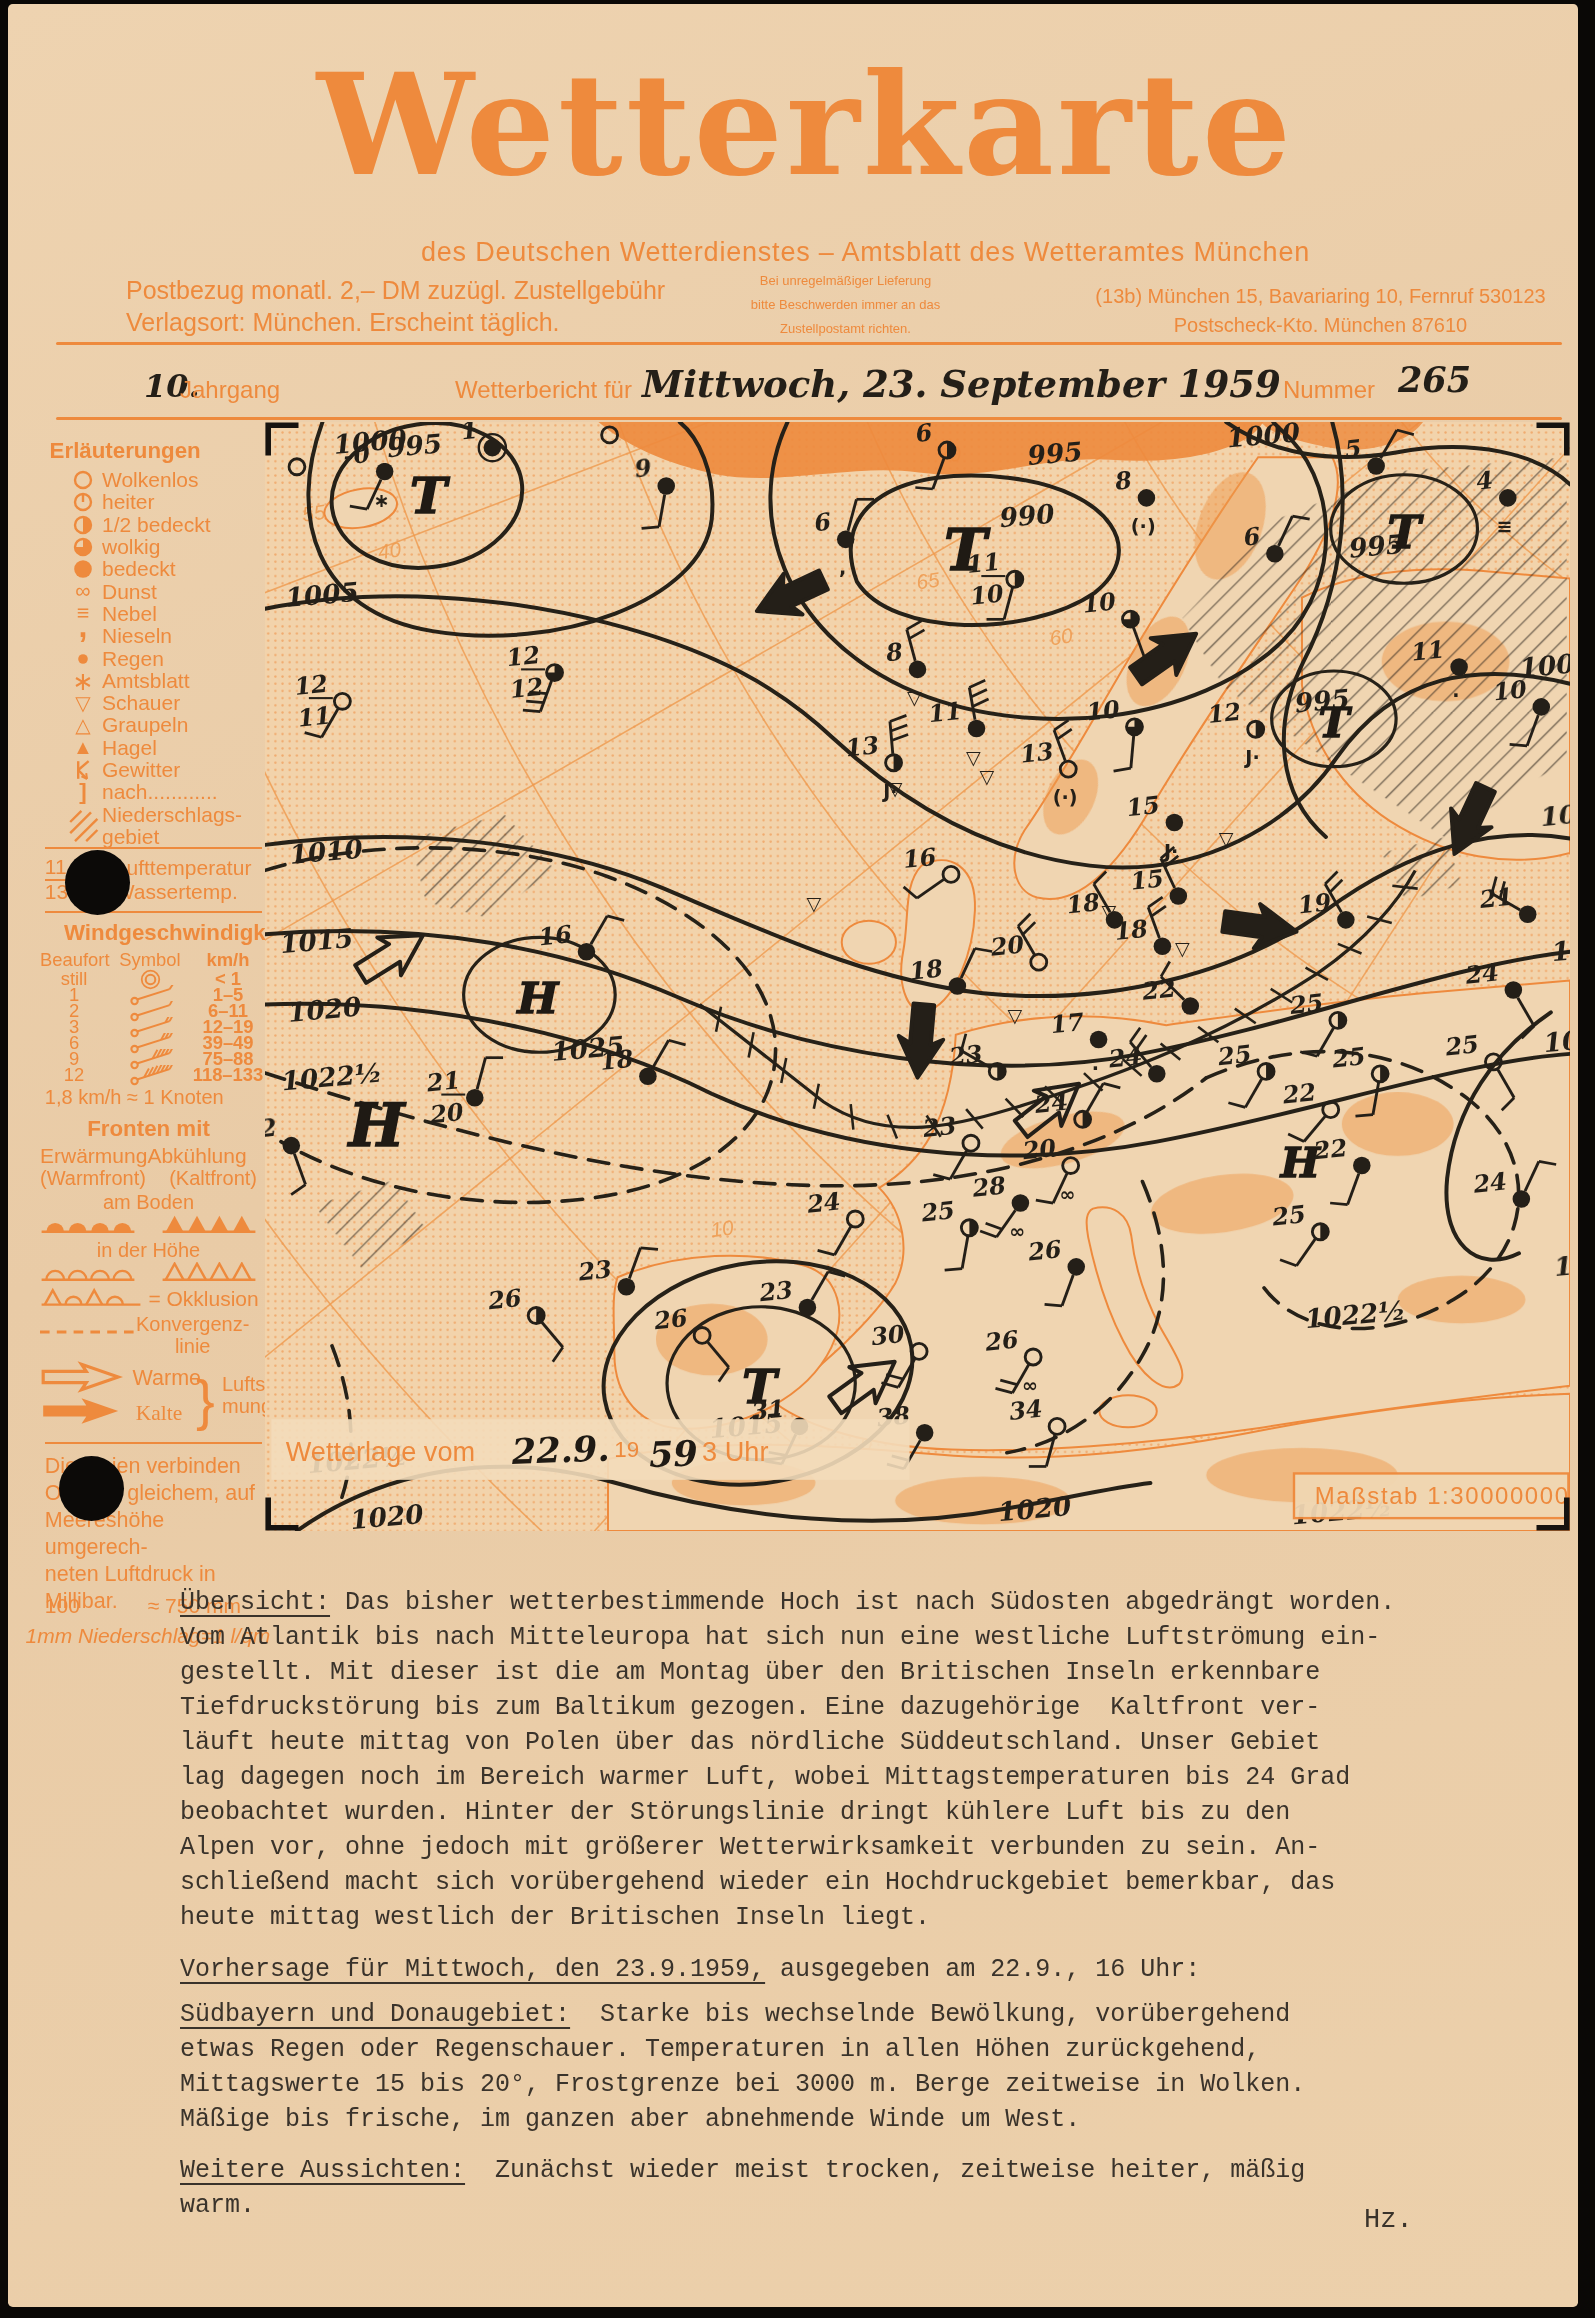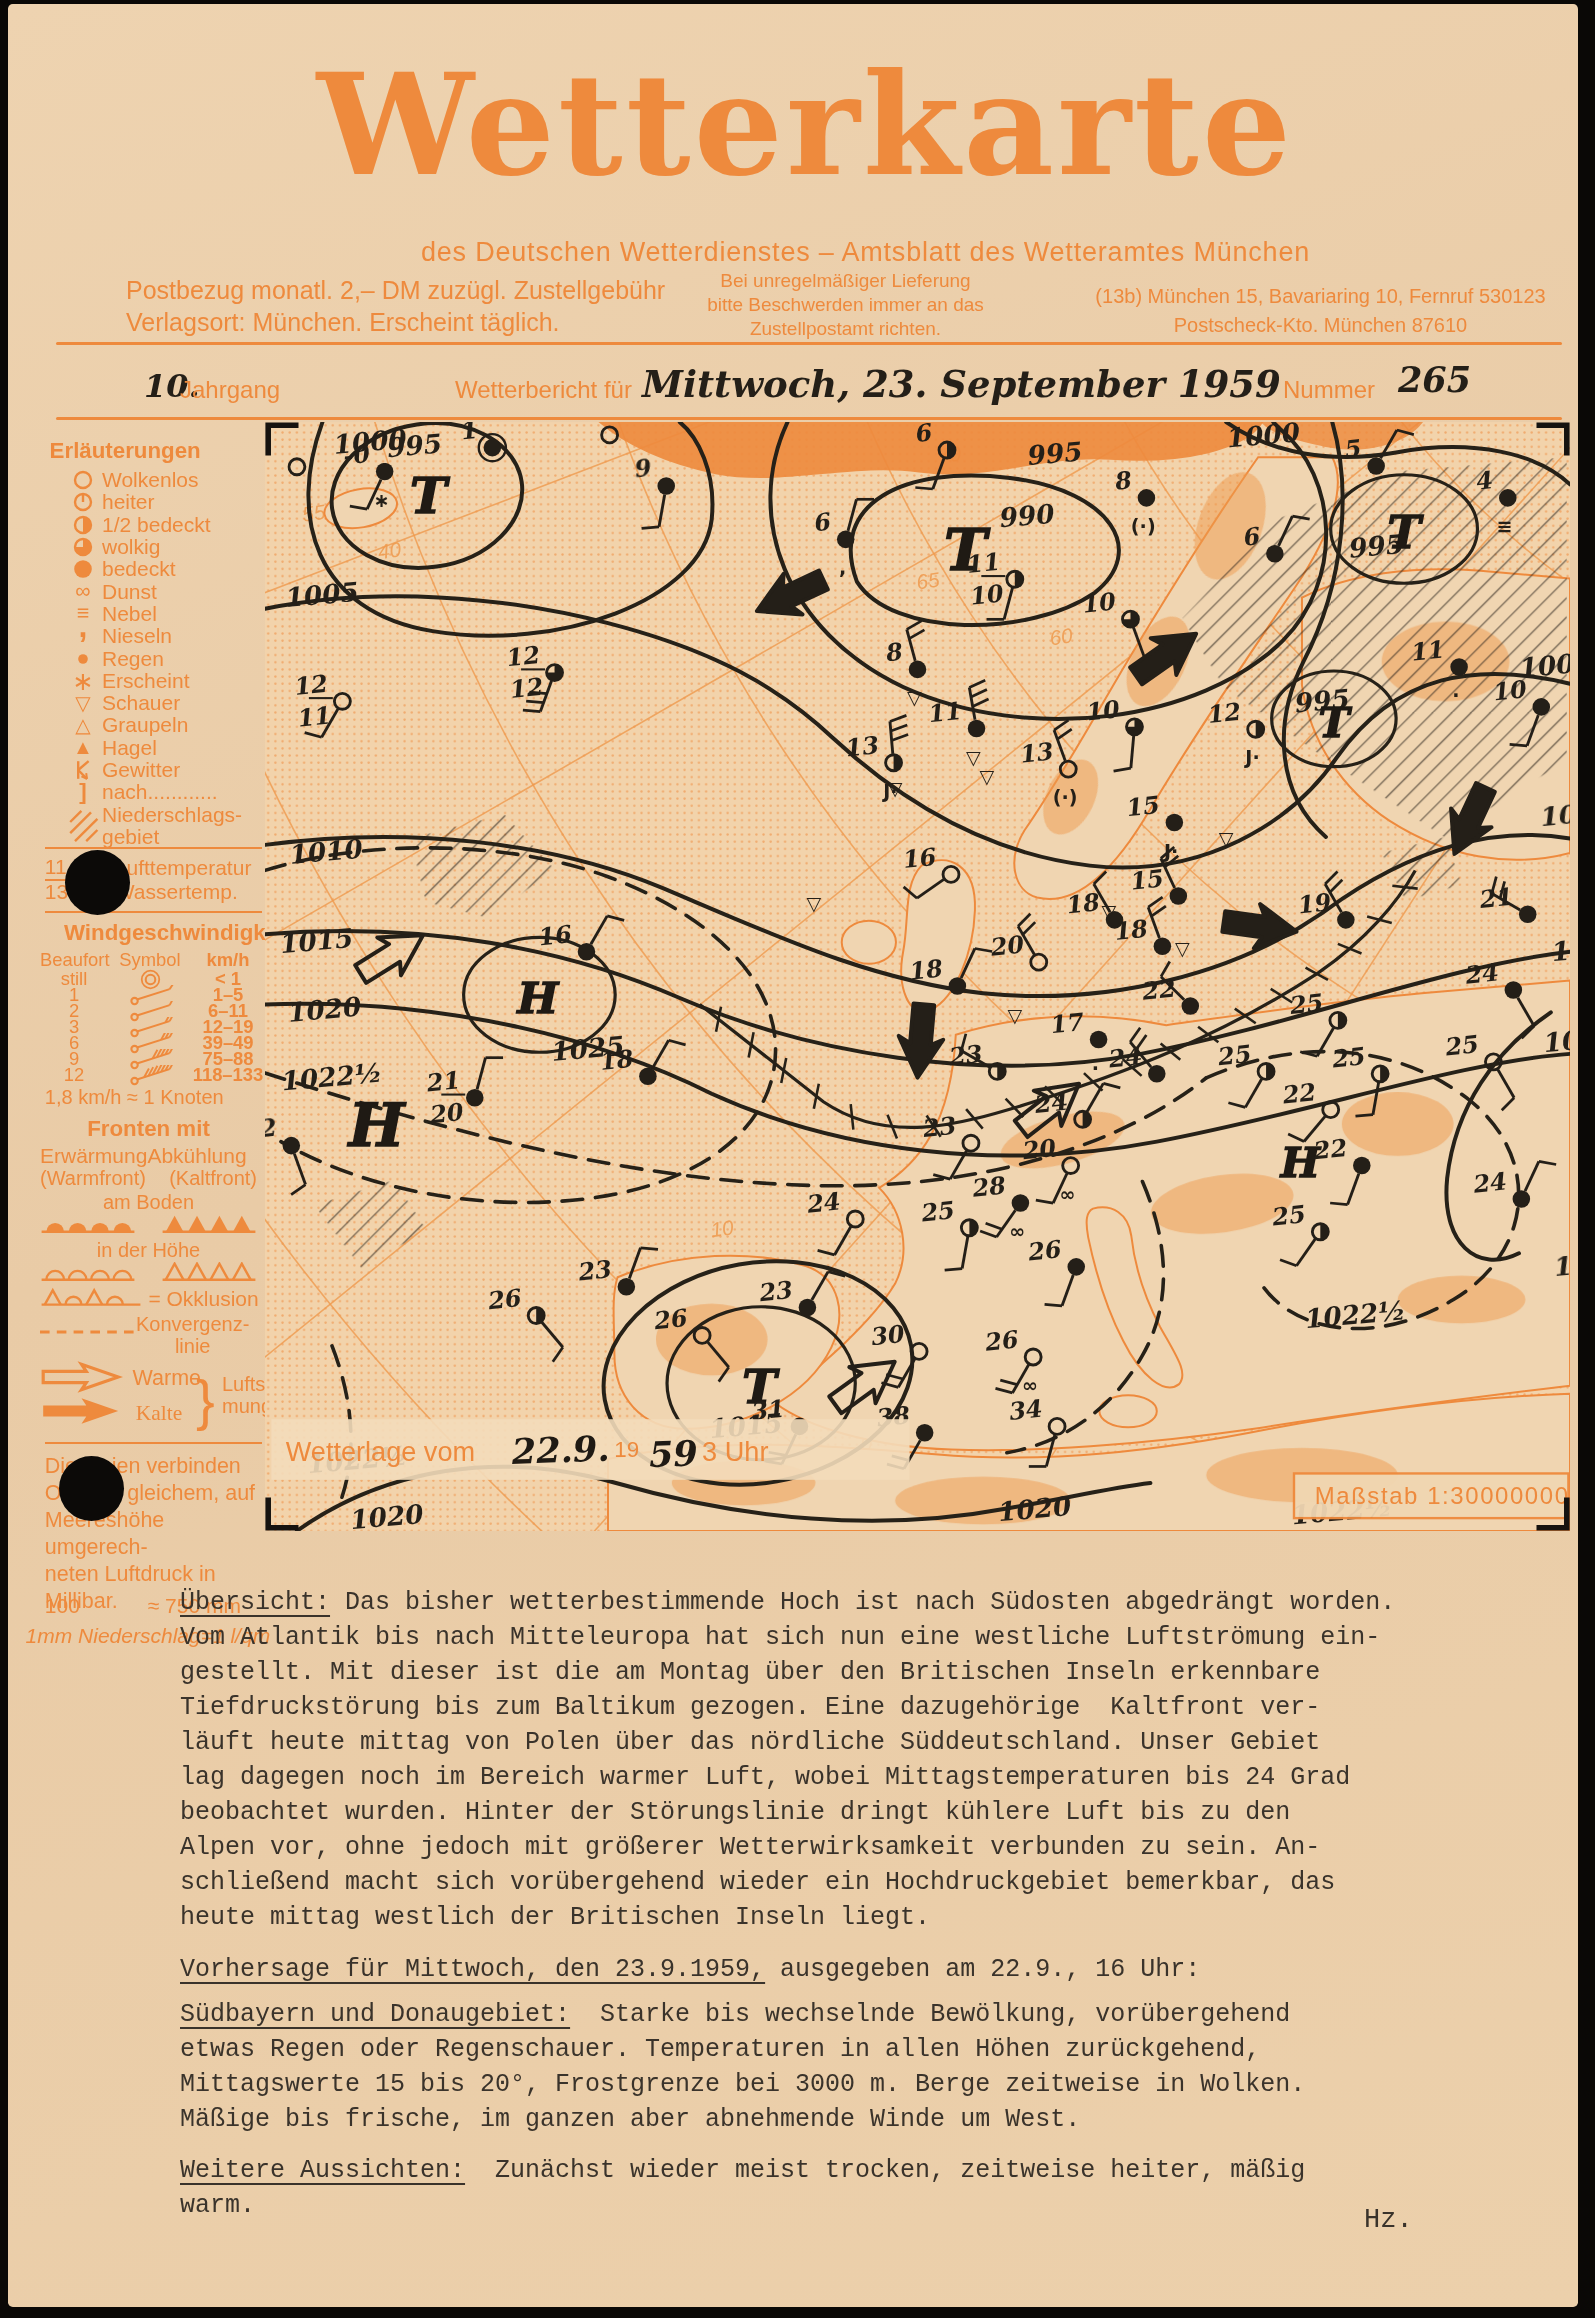--- a/index.html
+++ b/index.html
@@ -12,21 +12,21 @@
   .rule{position:absolute;height:3.2px;background:#ee8a3d;border-radius:1.6px;}
 
   
   #title{position:absolute;left:271px;top:51px;width:1053px;text-align:center;
          font-family:"DejaVu Serif",serif;font-weight:700;font-size:140px;line-height:1;
          color:#ee8a3d;letter-spacing:3.2px;}
   #subtitle{position:absolute;left:335px;top:233px;width:1045px;text-align:center;
          font-size:27px;color:#ee8a3d;letter-spacing:0.8px;}
   .hsmall{position:absolute;color:#ee8a3d;}
   #h-left{left:118px;top:270px;font-size:25px;line-height:32px;}
-  #h-center{left:646px;top:265px;width:383px;text-align:center;font-size:19px;line-height:24px;}
+  #h-center{left:646px;top:265px;width:383px;text-align:center;font-size:13px;line-height:24px;}
   #h-right{left:1073px;top:278px;width:479px;text-align:center;font-size:20px;line-height:29px;}
 
   .hand{font-family:"DejaVu Serif",serif;font-style:italic;font-weight:700;color:#241f18;}
   #issue-row{position:absolute;left:0;top:361px;width:1596px;height:51px;}
   #issue-row .lbl{position:absolute;font-size:24px;color:#ee8a3d;top:11.2px;}
 
   
   #legend{position:absolute;left:32px;top:431px;width:227px;color:#ee8a3d;}
   .lg-abs{position:absolute;}
   .lg-head{font-size:22.3px;font-weight:bold;}
@@ -169,21 +169,21 @@
               <svg width="24" height="24" viewBox="0 0 30 30">
                 <circle cx="15" cy="15" r="6" fill="#ee8a3d"></circle>
               </svg>
             </span>
             <span>Regen</span>
           </div>
           <div class="lg-row">
             <span class="lg-ic">
               <span style="font-size:25.5px;">∗</span>
             </span>
-            <span>Erscheint</span>
+            <span>Amtsblatt</span>
           </div>
           <div class="lg-row">
             <span class="lg-ic">
               <span style="font-size:20px;">▽</span>
             </span>
             <span>Schauer</span>
           </div>
           <div class="lg-row">
             <span class="lg-ic">
               <span style="font-size:20px;">△</span>

